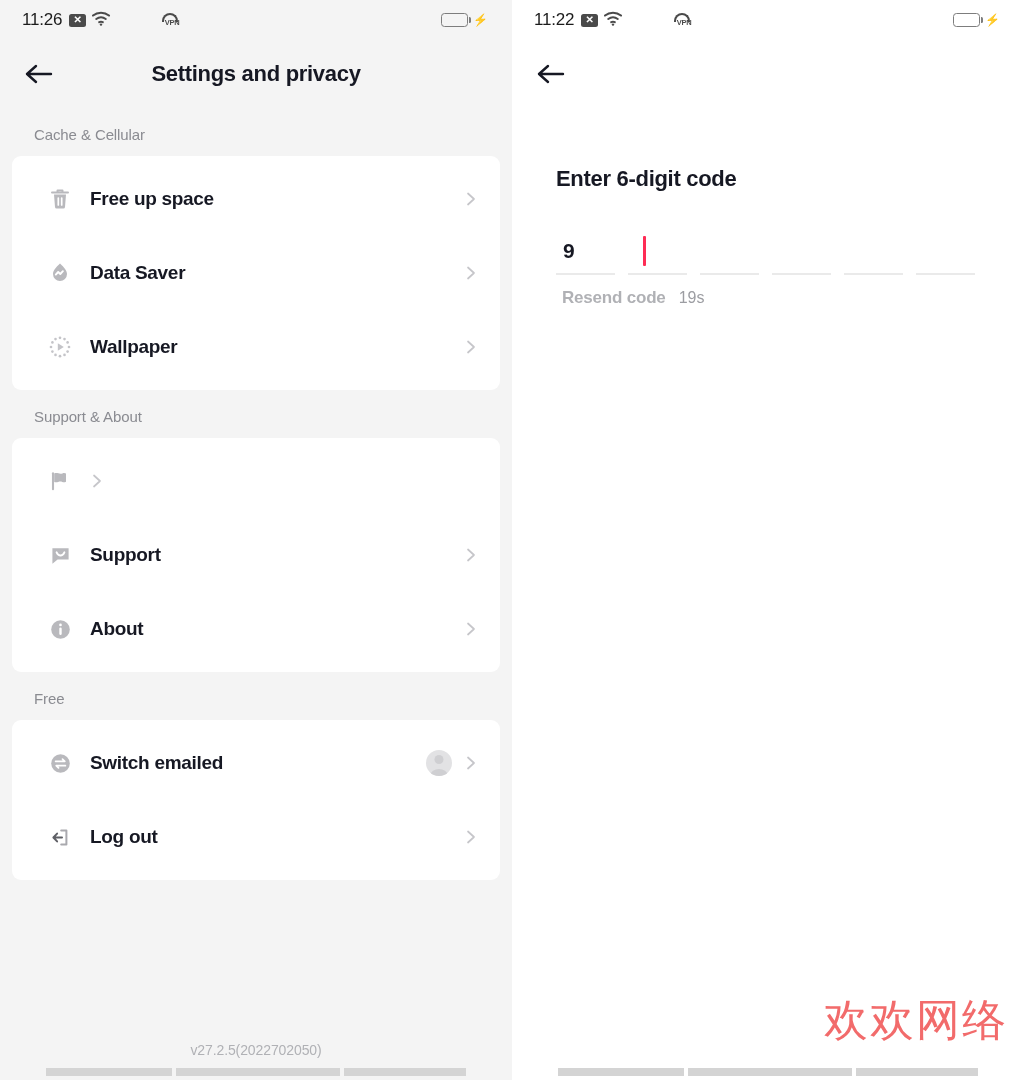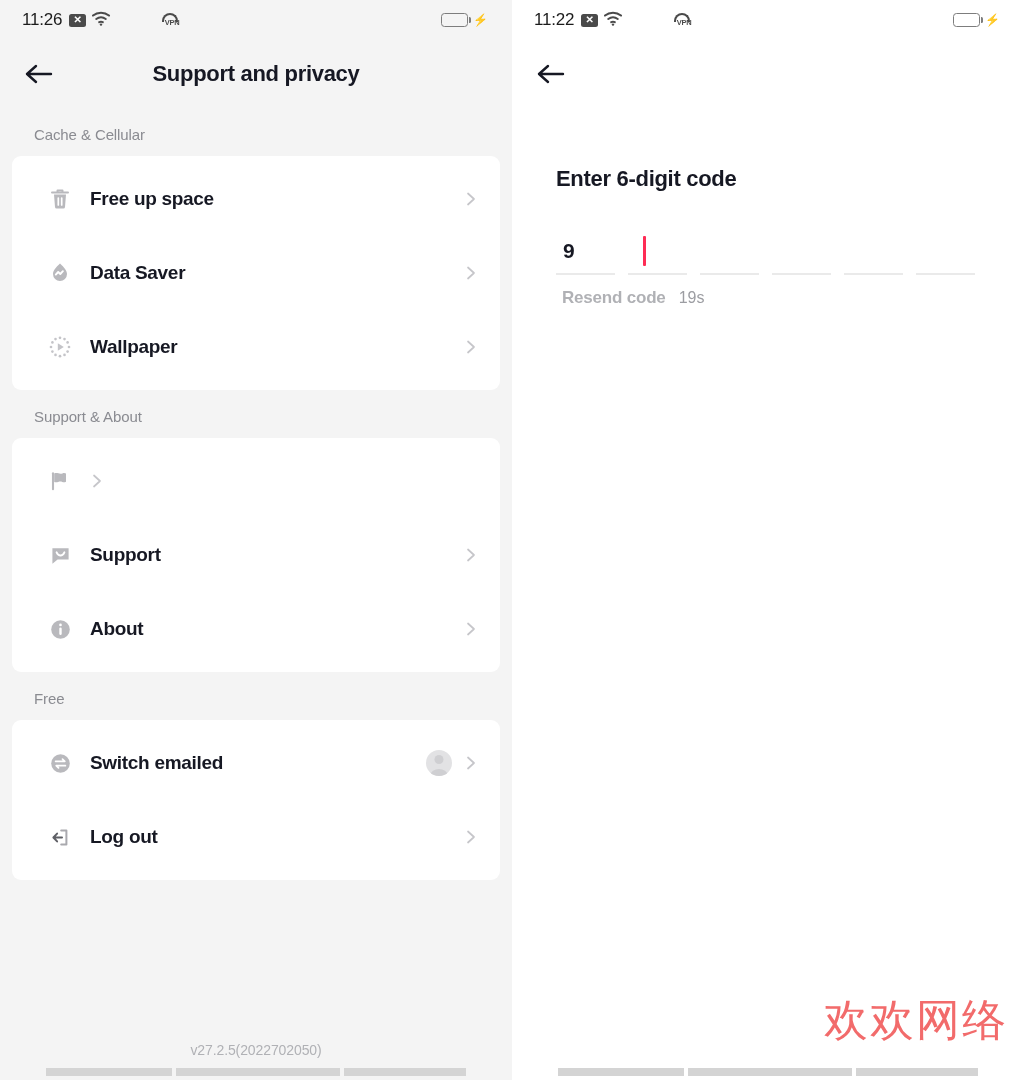--- a/index.html
+++ b/index.html
@@ -170,21 +170,21 @@
       <span class="bat-bolt">⚡</span>
     </span>
   </div>
 
   <div class="navbar">
     <div class="back-arrow">
       <svg width="30" height="24" viewBox="0 0 30 24">
         <path d="M12 4 L3 12 L12 20 M3 12 H27" stroke="#161823" stroke-width="2.4" fill="none" stroke-linecap="round" stroke-linejoin="round"></path>
       </svg>
     </div>
-    <div class="nav-title">Support and privacy</div>
+    <div class="nav-title">Settings and privacy</div>
   </div>
 
   <div class="section-head">Cache &amp; Cellular</div>
   <div class="card">
 
     <div class="row">
       <span class="row-icon">
         <svg width="22" height="24" viewBox="0 0 22 24">
           <path d="M3 5.5h16" stroke="#b9b9bd" stroke-width="2" stroke-linecap="round"></path>
           <path d="M8.5 5.5V3.4h5v2.1" stroke="#b9b9bd" stroke-width="2" fill="none" stroke-linejoin="round"></path>

